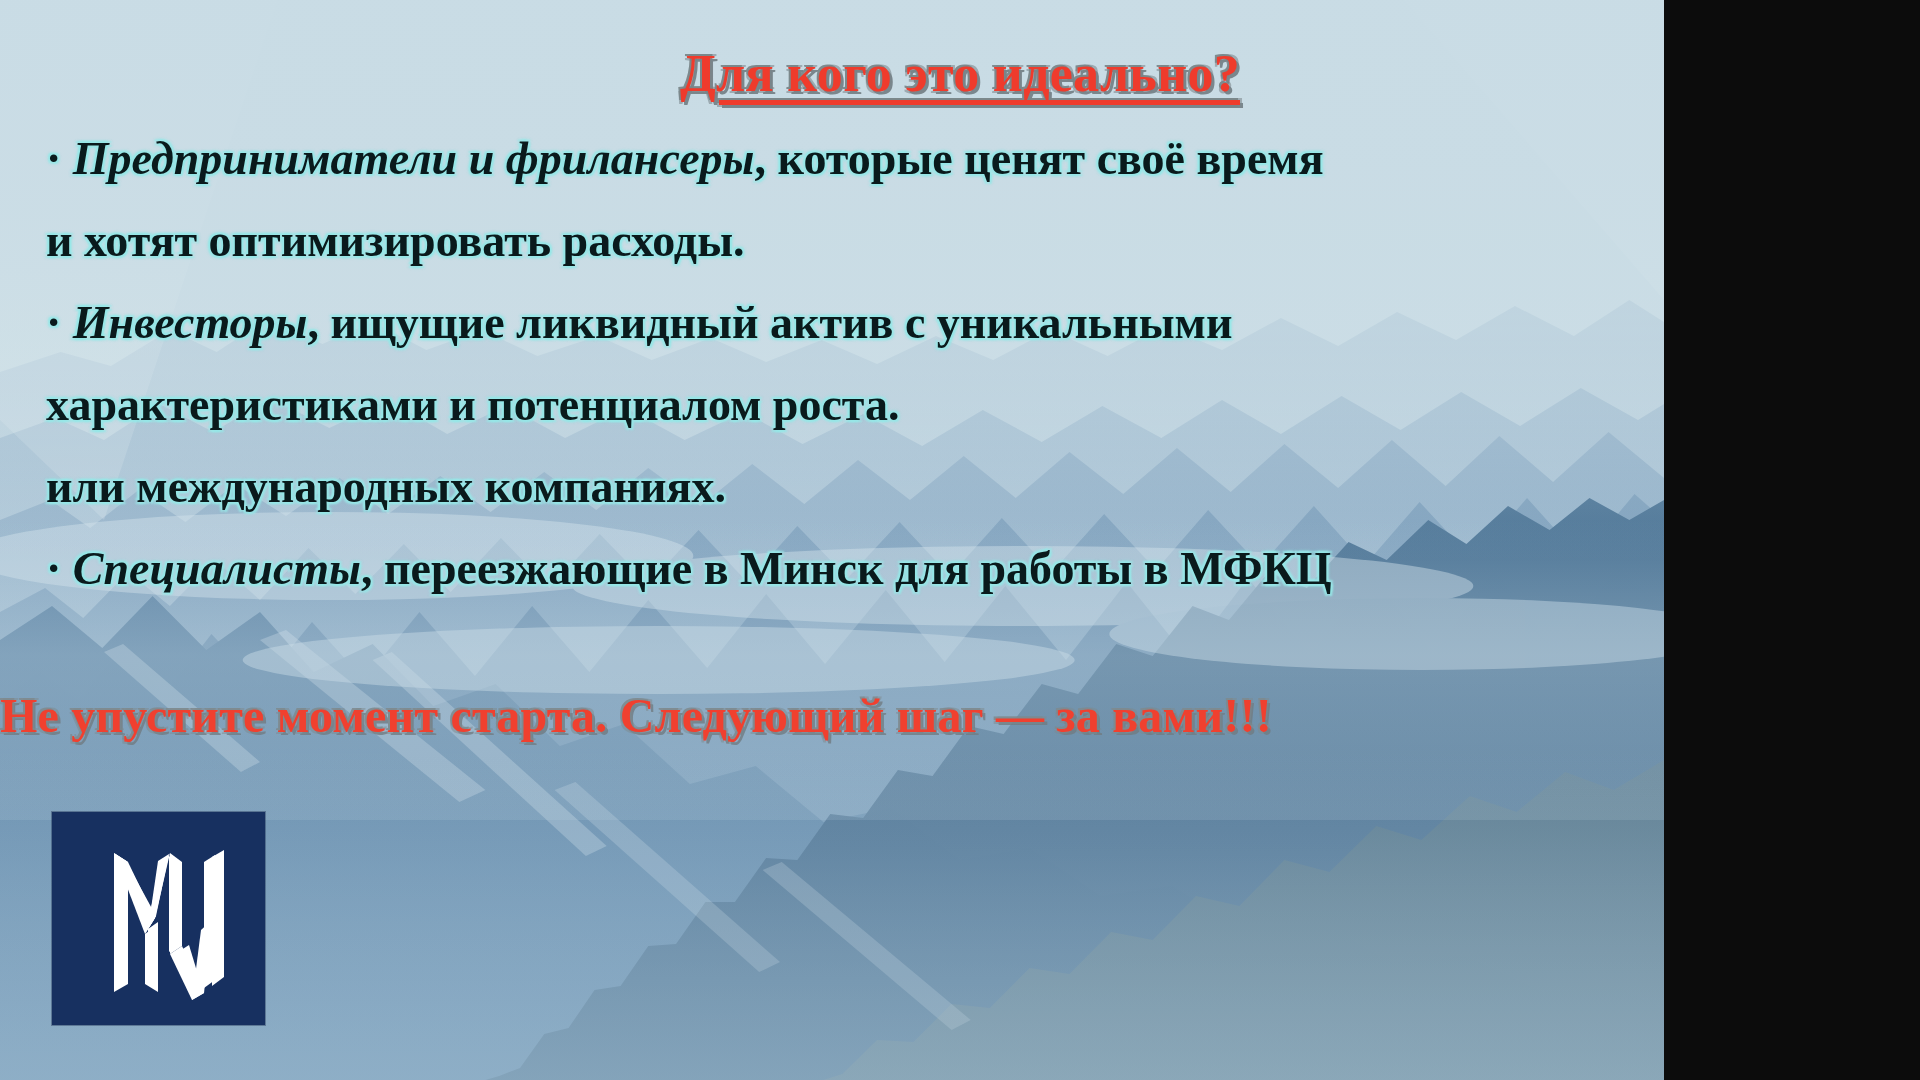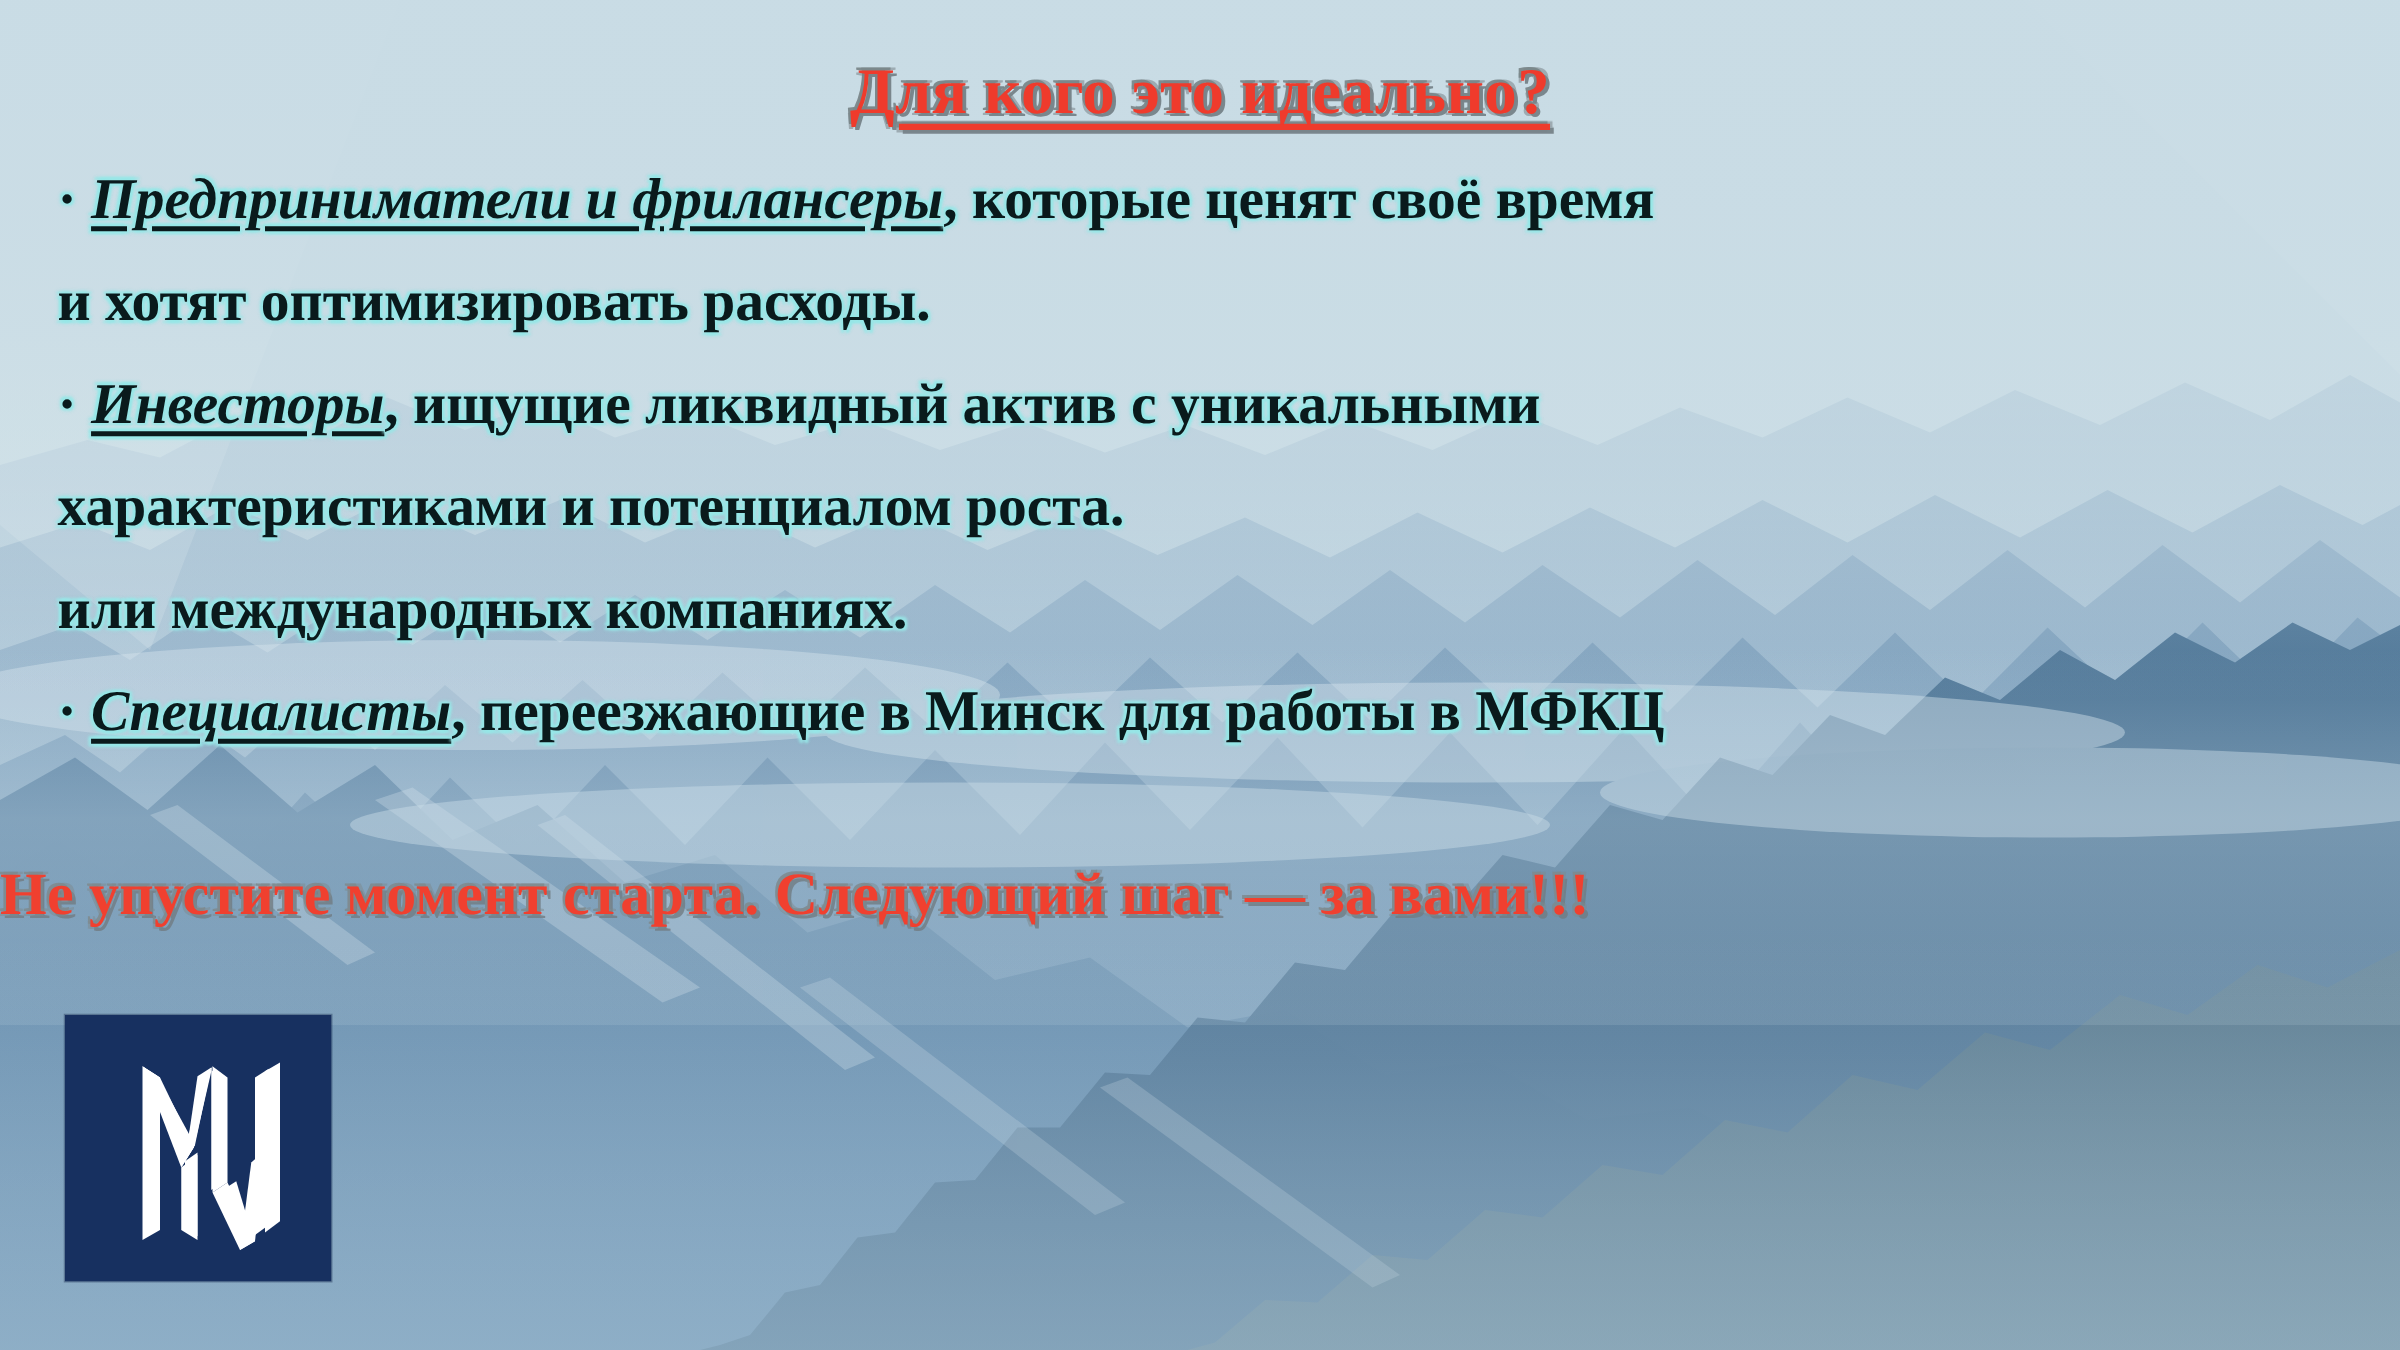--- a/index.html
+++ b/index.html
@@ -3,21 +3,21 @@
 <meta charset="utf-8">
 <title>Slide</title>
 <style>
   html, body {
     margin: 0;
     padding: 0;
     background: #0c0c0c;
   }
   #stage {
     position: relative;
-    width: 1920px;
+    width: 1664px;
     height: 1080px;
     overflow: hidden;
     font-family: "Liberation Serif", "DejaVu Serif", serif;
     background: #c9dbe4;
     user-select: none;
   }
 
   
   #scene {
     position: absolute;
@@ -104,21 +104,20 @@
       -2px -2px 2px rgba(150,231,231,0.95),
        2px -2px 2px rgba(150,231,231,0.80),
       -2px  2px 2px rgba(150,231,231,0.80),
        2px  2px 2px rgba(150,231,231,0.95),
        0     0   5px rgba(160,236,236,0.85);
   }
   .bline .bullet-dot { font-weight: bold; }
   .lead {
     font-style: italic;
     font-weight: bold;
-    text-decoration: underline;
     text-decoration-thickness: 4px;
     text-underline-offset: 7px;
   }
   .cont { font-style: normal; text-align: center; }
 
   .cta-row {
     position: absolute;
     top: 688px;
     left: 0;
     width: 1920px;

